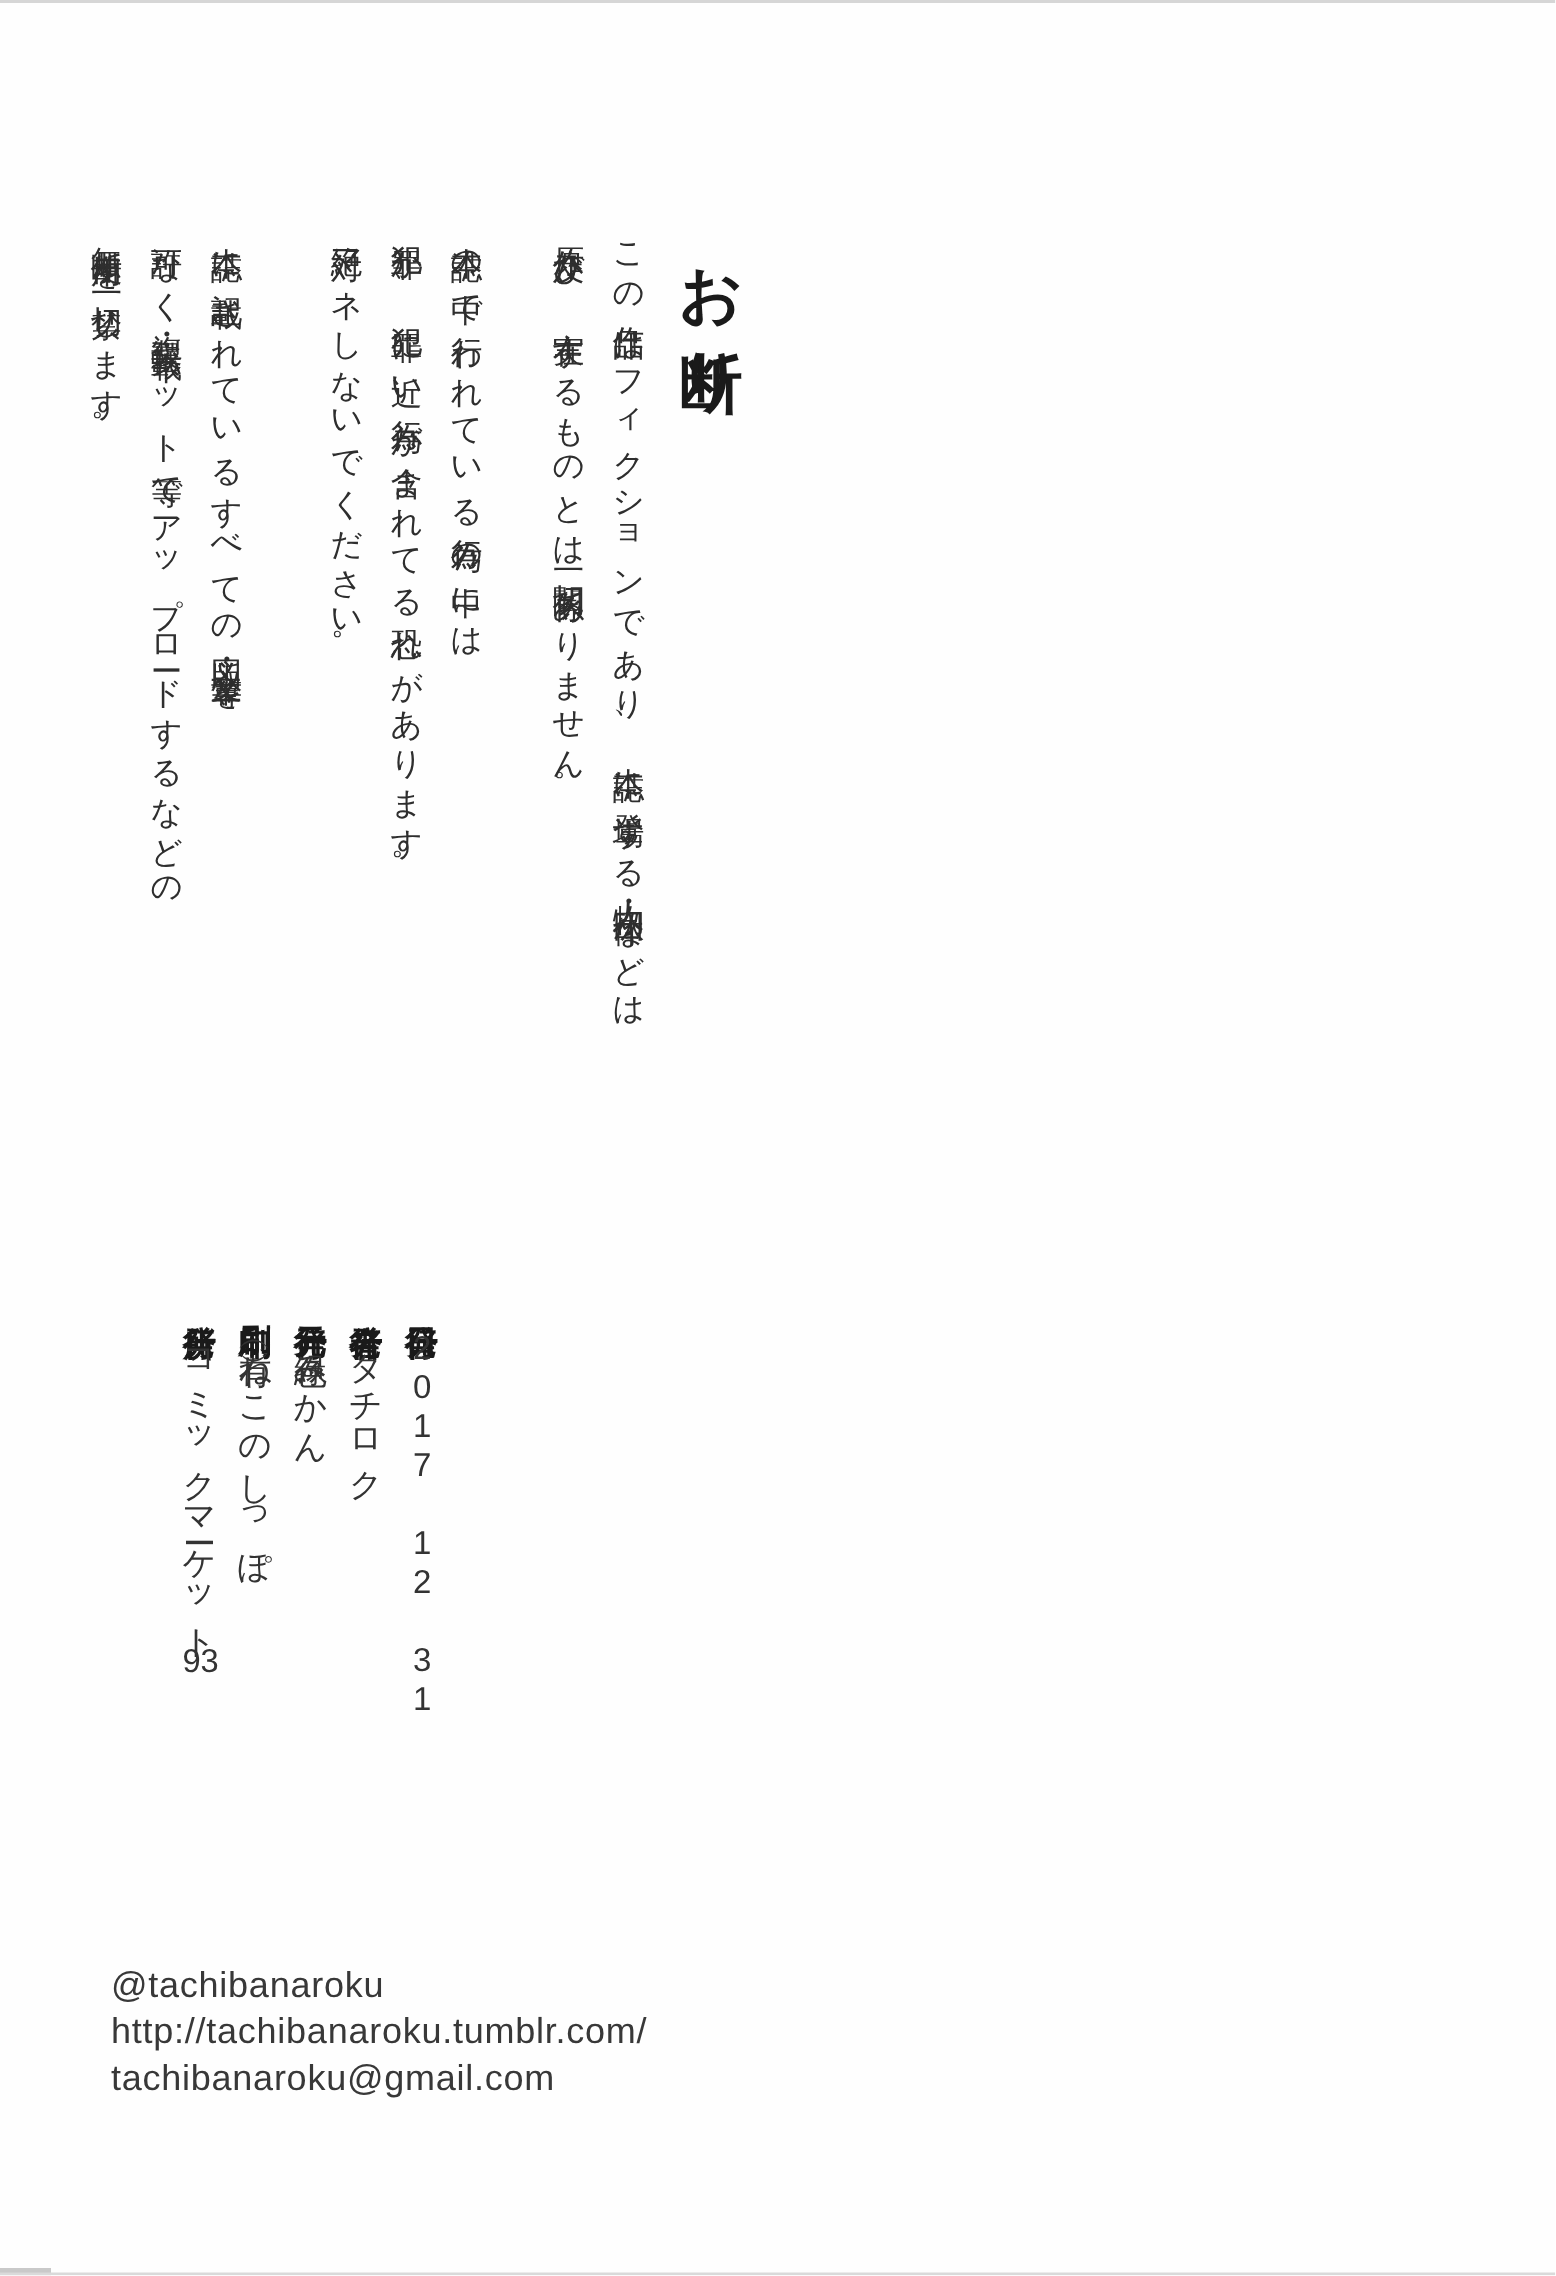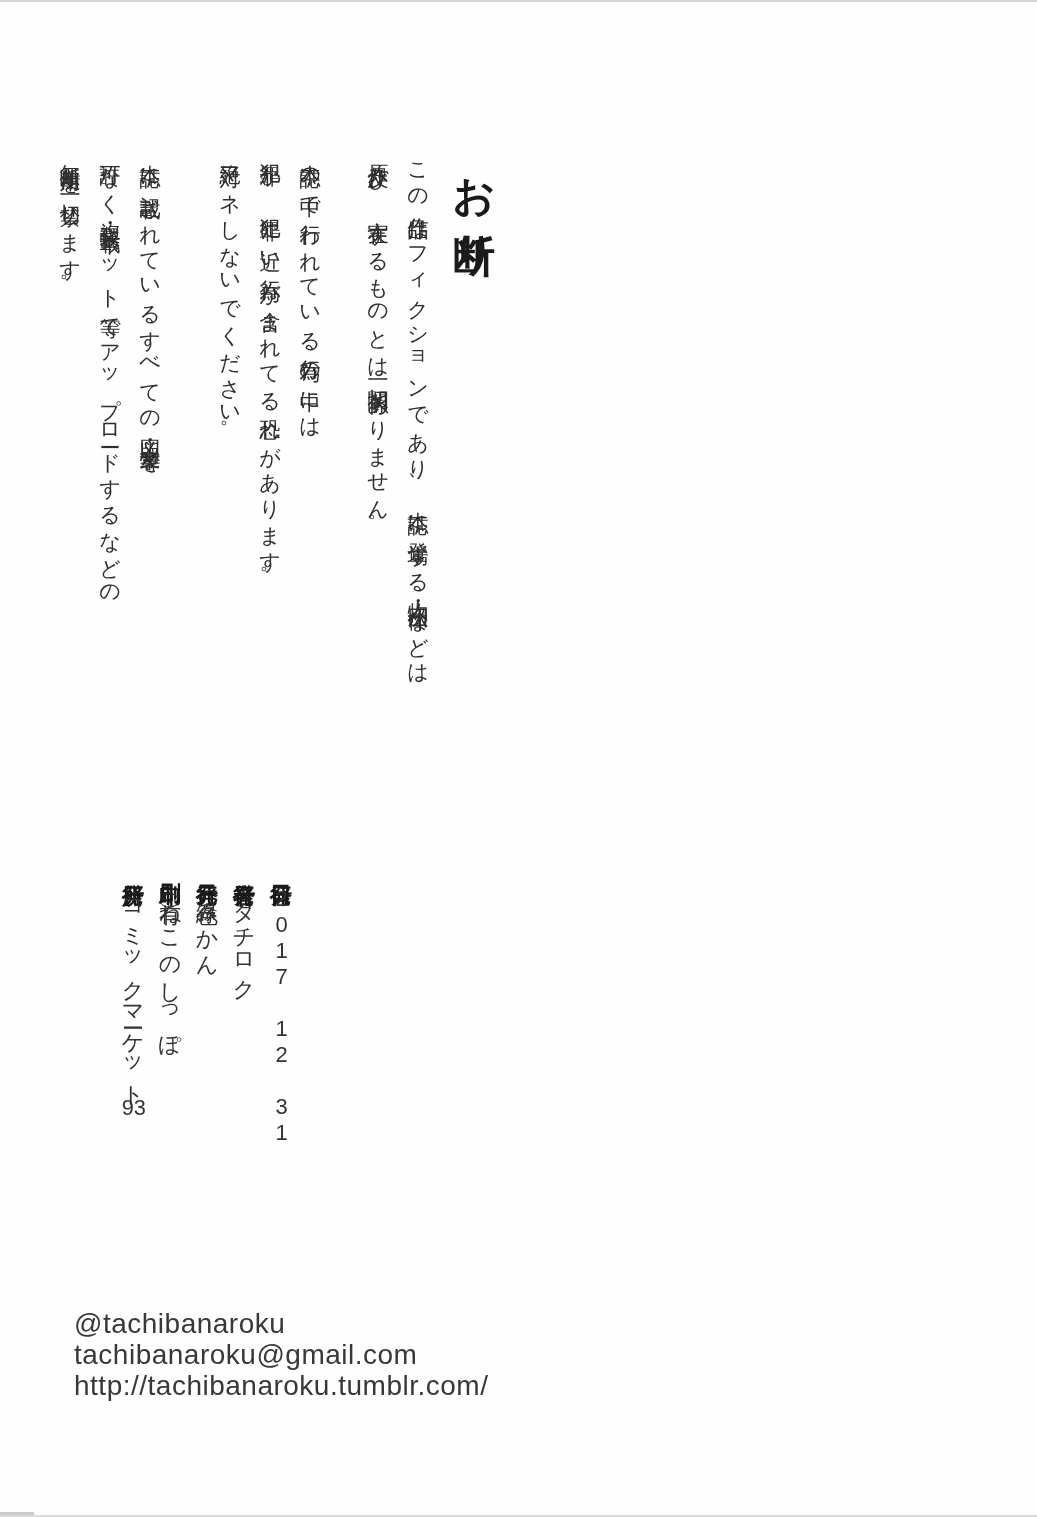--- a/index.html
+++ b/index.html
@@ -66,21 +66,21 @@
     color:#333333;
   }
   .upright { text-orientation:upright; }
   .tcy { text-combine-upright:all; }
 
   
   .contact {
     position:absolute;
     left:74px;
     top:1308px;
-    font-size:28px;
+    font-size:24px;
     line-height:31px;
     letter-spacing:0.5px;
     color:#383838;
   }
   .contact div { white-space:nowrap; }
 </style>
 </head>
 <body>
 
 <div class="page">
@@ -114,19 +114,19 @@
     <p class="crow">
       <span class="clabel">刷印刷</span><span class="cvalue">（有）ねこのしっぽ</span>
     </p>
     <p class="crow">
       <span class="clabel">発行所</span><span class="cvalue"><span>コミックマーケット</span><span class="tcy">93</span></span>
     </p>
   </section>
 
   <footer class="contact">
     <div>@tachibanaroku</div>
+    <div>http://tachibanaroku.tumblr.com/</div>
     <div>tachibanaroku@gmail.com</div>
-    <div>http://tachibanaroku.tumblr.com/</div>
   </footer>
 
   <div class="corner-smudge"></div>
   <div class="edge-bottom"></div>
 </div>
 
 </body></html>

